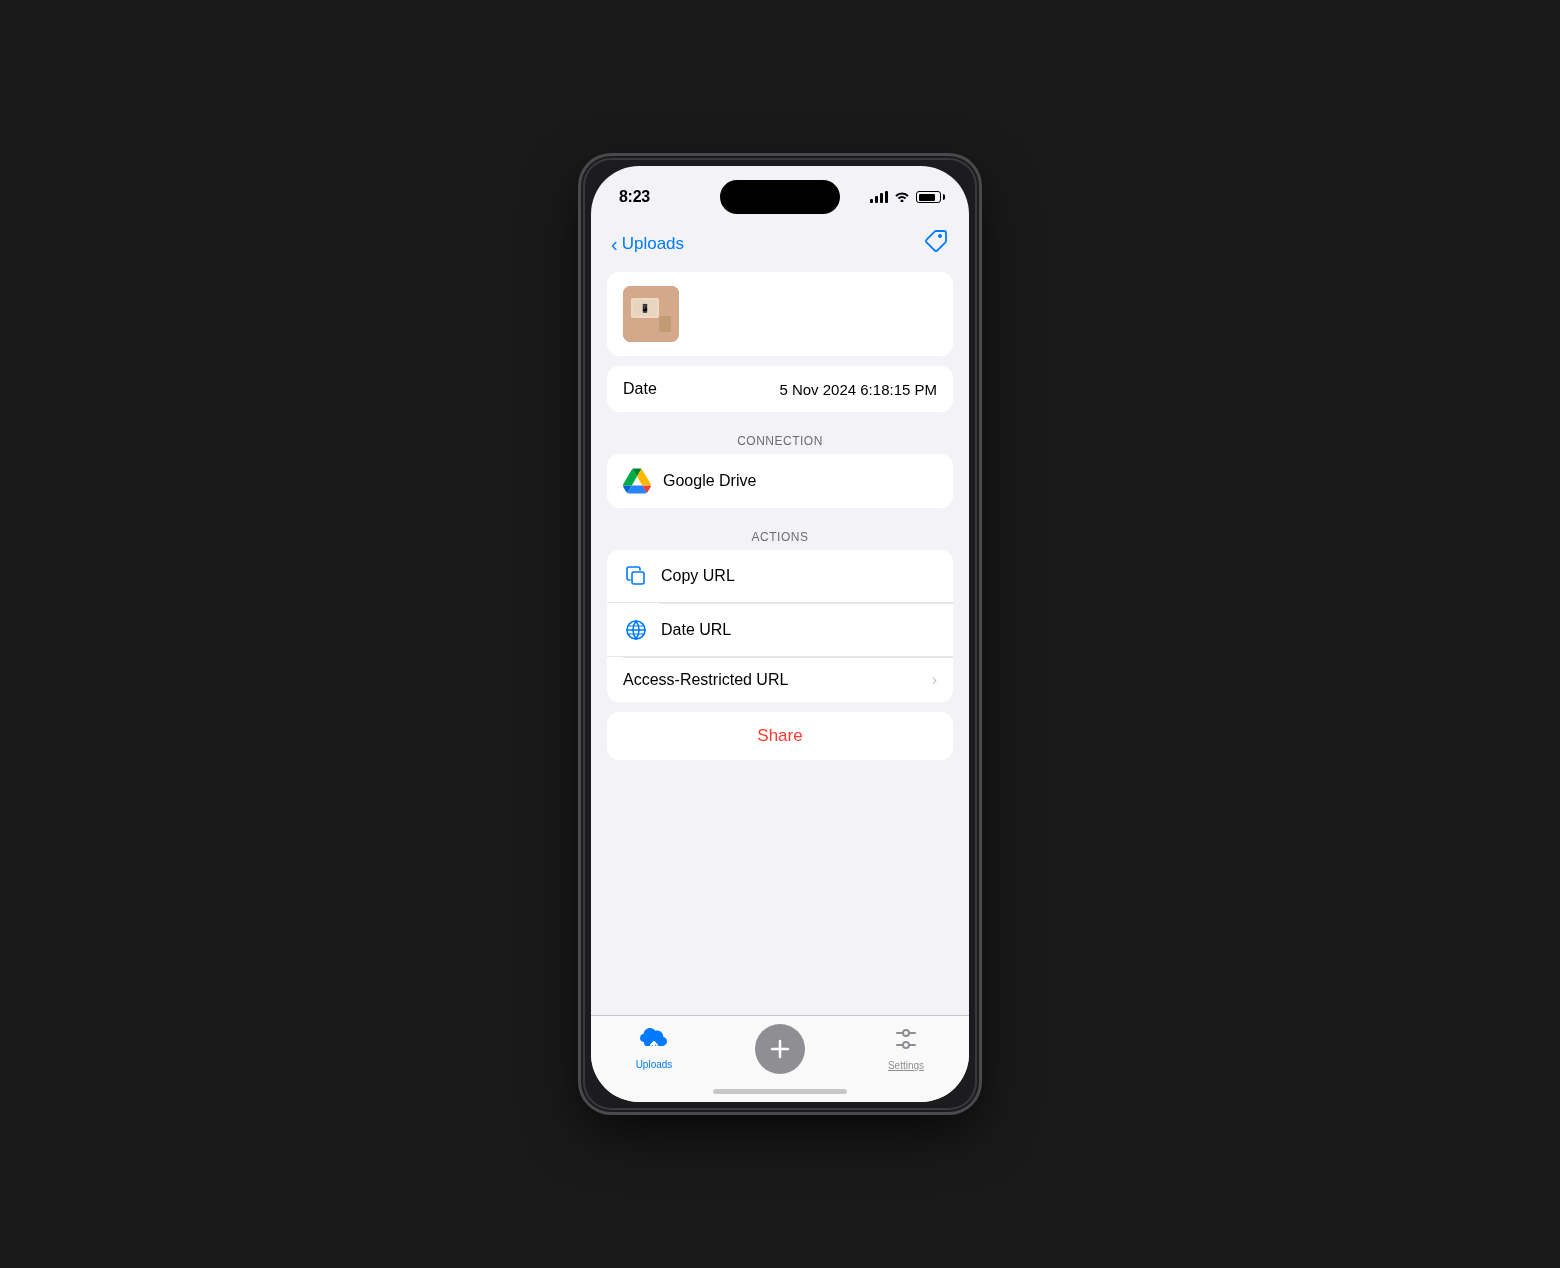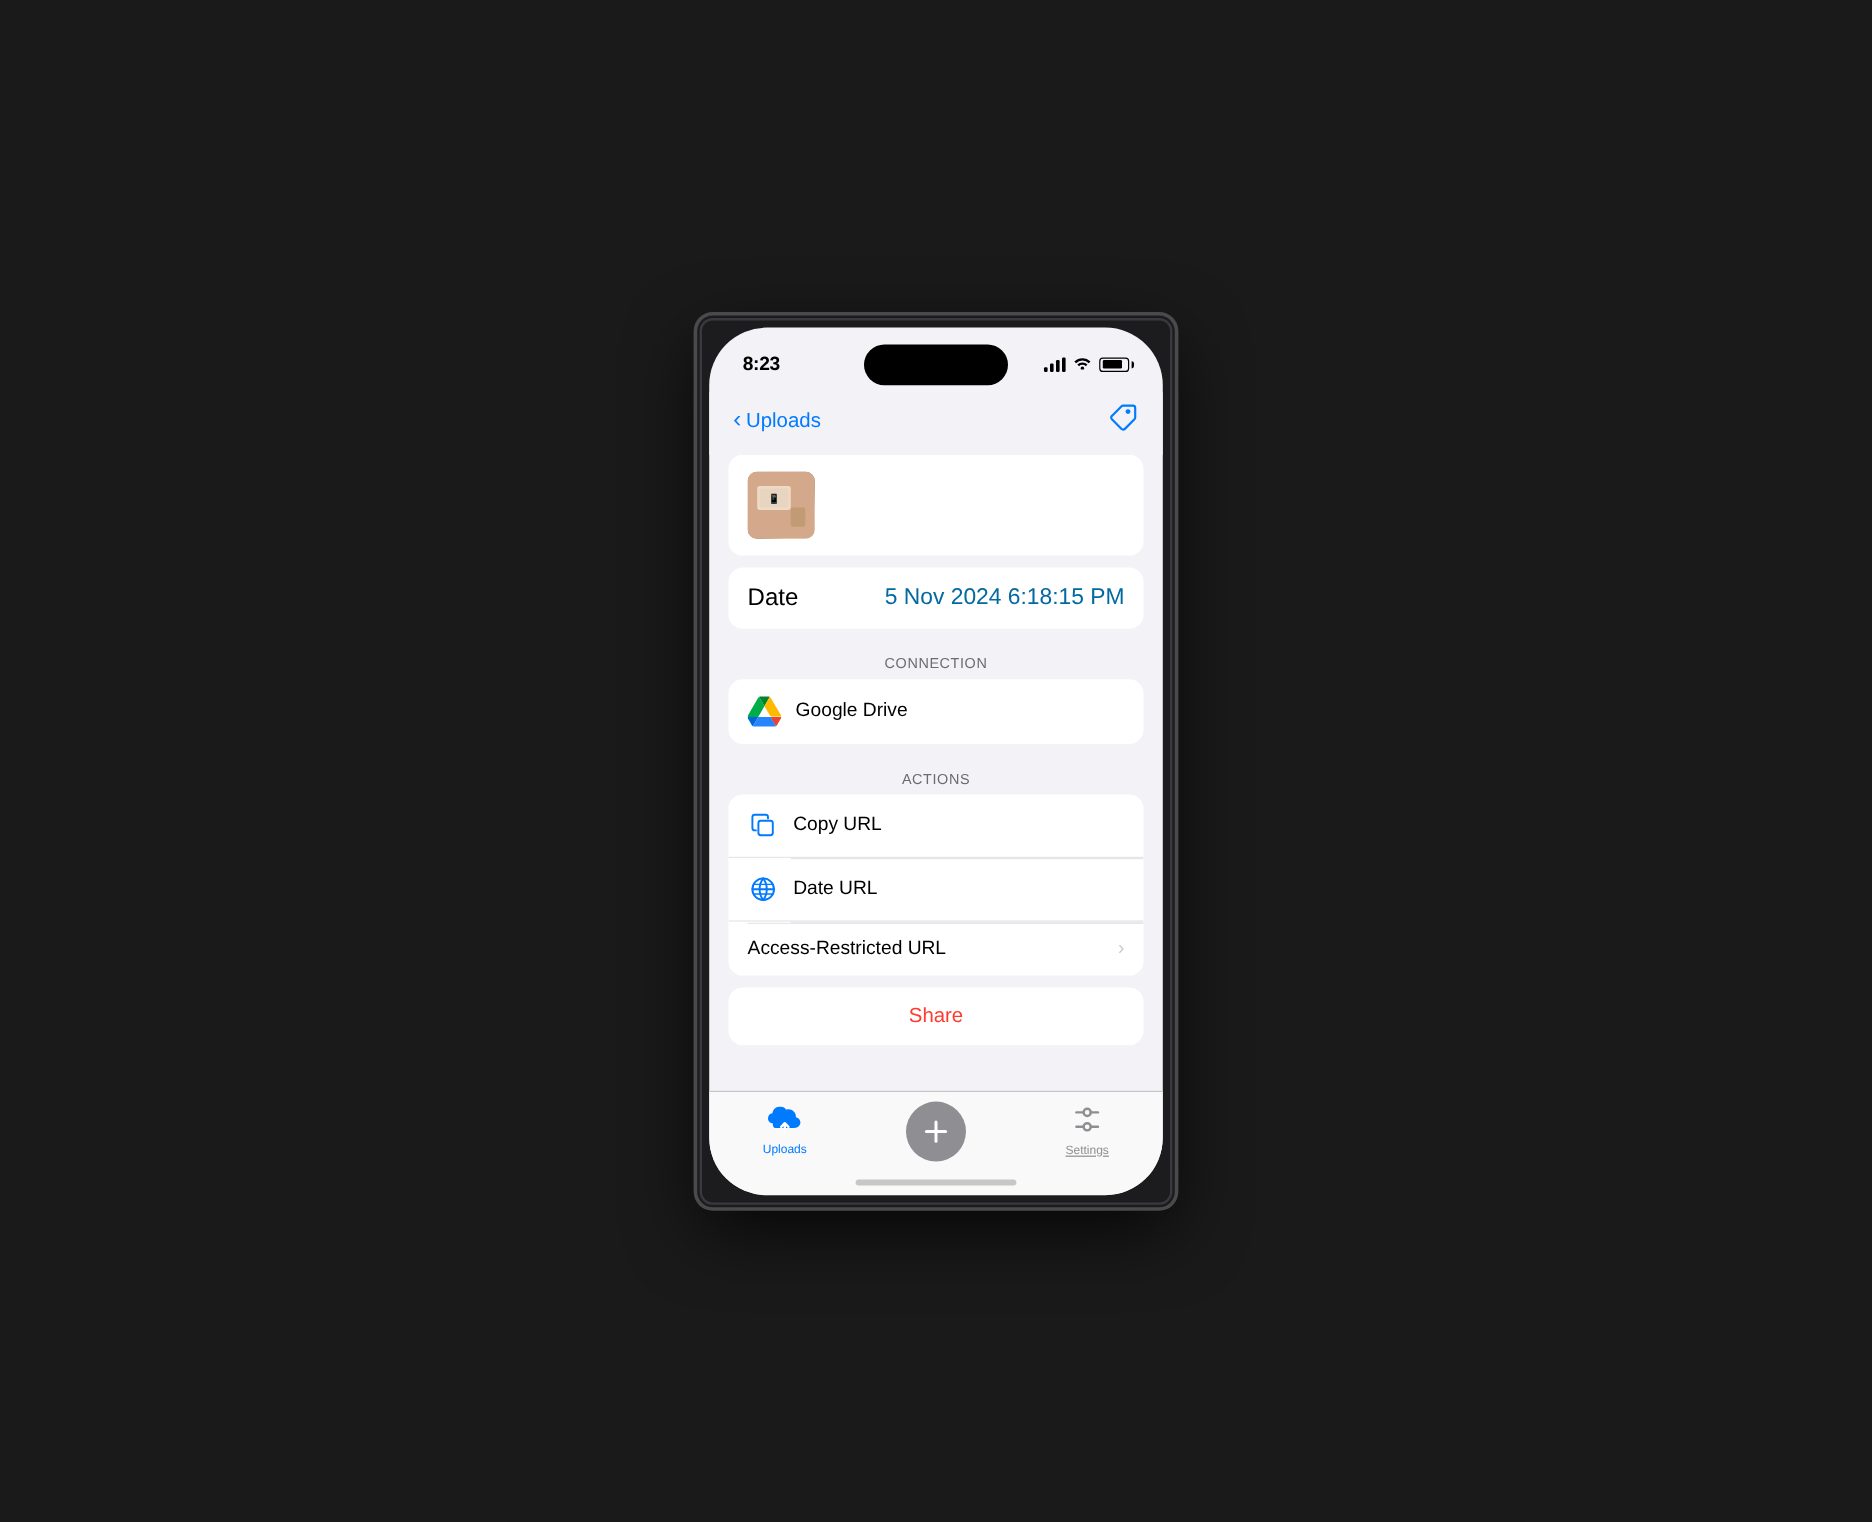--- a/index.html
+++ b/index.html
@@ -8,23 +8,23 @@
       background: #1a1a1a;
       display: flex;
       justify-content: center;
       align-items: center;
       min-height: 100vh;
       font-family: -apple-system, 'SF Pro Display', 'Helvetica Neue', sans-serif;
     }
 
     .phone-outer {
       width: 390px;
-      height: 735px;
+      height: 948px;
       background: #1c1c1e;
-      border-radius: 9px;
+      border-radius: 26px;
       position: relative;
       box-shadow:
         0 0 0 2px #3a3a3c,
         0 0 0 4px #1c1c1e,
         0 0 0 7px #4a4a4c,
         0 20px 60px rgba(0,0,0,0.8);
       overflow: hidden;
     }
 
     
@@ -219,28 +219,28 @@
       background: #fff;
       border-radius: 12px;
       padding: 14px 16px;
       margin-bottom: 10px;
       display: flex;
       justify-content: space-between;
       align-items: center;
     }
 
     .date-label {
-      font-size: 20px;
+      font-size: 16px;
       color: #000;
       font-weight: 400;
     }
 
     .date-value {
-      font-size: 19px;
-      color: #0369a1;
+      font-size: 15px;
+      color: #000000;
       text-align: right;
     }
 
     
     .section-label {
       font-size: 12px;
       font-weight: 500;
       color: #6c6c70;
       letter-spacing: 0.5px;
       text-transform: uppercase;

